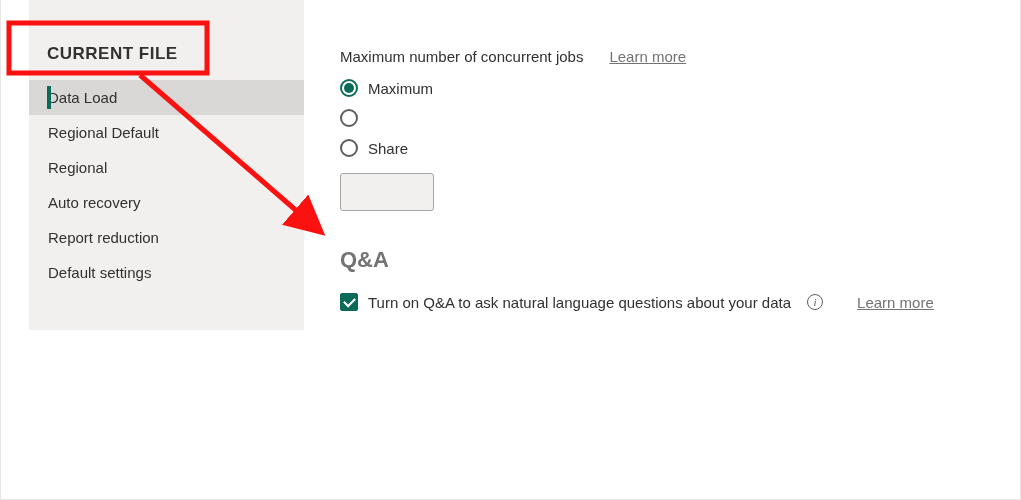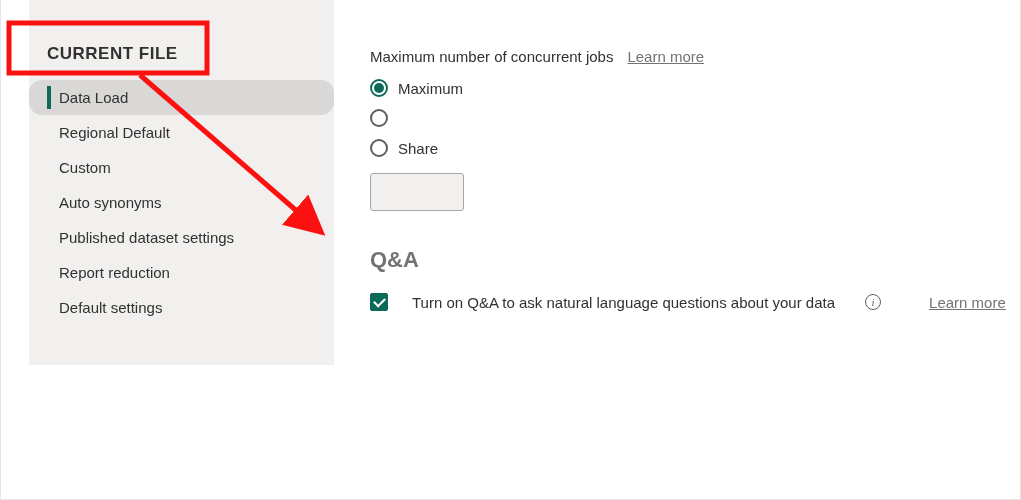--- a/index.html
+++ b/index.html
@@ -19,46 +19,45 @@
     }
     .container {
       display: flex;
       width: 100%;
       height: 100%;
       border: 1px solid #e5e5e5;
       border-top: none;
     }
     
     .sidebar {
-      width: 333px;
+      width: 303px;
       padding: 0;
       background: #fff;
     }
     .sidebar-panel {
       margin: 0 0 0 28px;
       background: #f1f0ee;
       padding-bottom: 40px;
     }
     .sidebar-header {
       padding: 44px 0 16px 18px;
       font-size: 17px;
       font-weight: 600;
       letter-spacing: 0.5px;
       color: #323130;
     }
     .sidebar-items {
       list-style: none;
     }
     .sidebar-item {
-      padding: 9px 0 9px 30px;
+      padding: 9px 0 9px 19px;
       font-size: 15px;
       color: #323130;
       cursor: pointer;
       position: relative;
-      border-radius: 13px;
     }
     .sidebar-item.active {
       background: #d9d8d6;
     }
     .sidebar-item.active::before {
       content: '';
       position: absolute;
       left: 18px;
       top: 6px;
       bottom: 6px;
@@ -70,21 +69,21 @@
       flex: 1;
       padding: 0 12px 0 36px;
       position: relative;
     }
     .field-group {
       margin-top: 48px;
     }
     .field-label-row {
       display: flex;
       align-items: flex-end;
-      gap: 14px;
+      gap: 26px;
     }
     .field-label {
       font-size: 15px;
       color: #323130;
     }
     .link {
       color: #737373;
       text-decoration: underline;
       cursor: pointer;
       font-size: 15px;
@@ -135,21 +134,21 @@
       margin-top: 36px;
     }
     .qa-title {
       font-size: 22px;
       font-weight: 600;
       color: #737373;
     }
     .checkbox-row {
       display: flex;
       align-items: center;
-      gap: 24px;
+      gap: 10px;
       margin-top: 20px;
     }
     .checkbox-row.indented {
       padding-left: 30px;
       margin-top: 14px;
     }
     .checkbox {
       width: 18px;
       height: 18px;
       border: 1px solid #605e5c;
@@ -204,23 +203,22 @@
 </head>
 <body>
 
 <div class="container">
   <aside class="sidebar">
     <div class="sidebar-panel">
       <div class="sidebar-header">CURRENT FILE</div>
       <ul class="sidebar-items">
         <li class="sidebar-item active"><span>Data Load</span></li>
         <li class="sidebar-item"><span>Regional Default</span></li>
-        <li class="sidebar-item"><span>Custom</span></li>
-        <li class="sidebar-item"><span>Auto synonyms</span></li>
-        <li class="sidebar-item"><span>Published dataset settings</span></li>
+        <li class="sidebar-item"><span>Regional</span></li>
+        <li class="sidebar-item"><span>Auto recovery</span></li>
         <li class="sidebar-item"><span>Report reduction</span></li>
         <li class="sidebar-item"><span>Default settings</span></li>
       </ul>
     </div>
   </aside>
 
   <main class="main">
 
     <div class="field-group">
       <div class="field-label-row">

